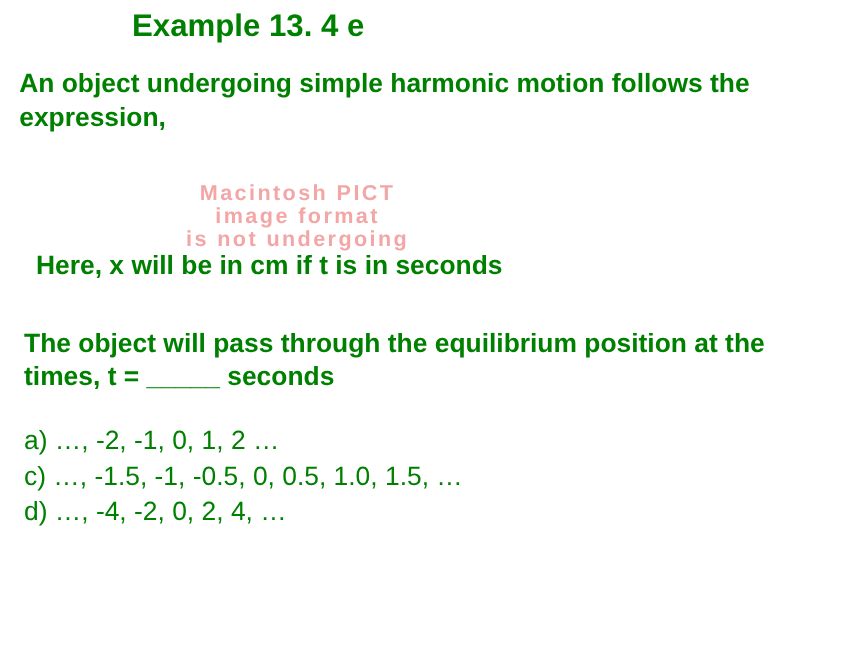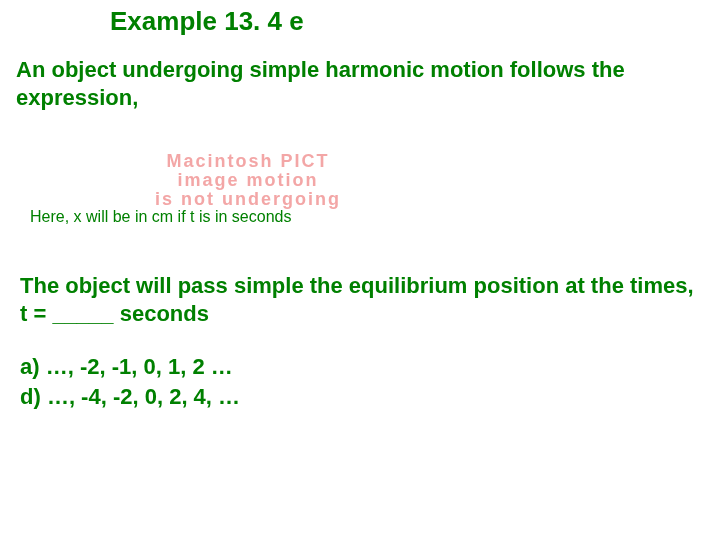--- a/index.html
+++ b/index.html
@@ -46,67 +46,71 @@
     color: #f3a6a6;
     letter-spacing: 2px;
     line-height: 1.05;
     margin-top: 20px;
   }
   .note {
     position: absolute;
     top: 208px;
     left: 30px;
     right: 0;
-    font-size: 16px;
-    font-weight: normal;
+    font-size: 22px;
+    font-weight: bold;
   }
   .question {
     position: absolute;
     top: 272px;
     left: 20px;
     right: 20px;
     font-size: 22px;
     font-weight: bold;
     line-height: 1.25;
   }
   .options {
     position: absolute;
     top: 352px;
     left: 20px;
     font-size: 22px;
-    font-weight: bold;
+    font-weight: normal;
     line-height: 1.35;
   }
   .options div {
     white-space: nowrap;
   }
 </style>
 </head>
 <body>
 
 <div class="slide">
 
   <div class="title">Example 13. 4 e</div>
 
   <div class="intro">An object undergoing simple harmonic motion follows the expression,</div>
 
   <div class="pict">
     <div>Macintosh PICT</div>
-    <div>image motion</div>
+    <div>image format</div>
     <div>is not undergoing</div>
   </div>
 
   <div class="note">Here, x will be in cm if t is in seconds</div>
 
-  <div class="question">The object will pass simple the equilibrium position at the times, t = _____ seconds</div>
+  <div class="question">The object will pass through the equilibrium position at the times, t = _____ seconds</div>
 
   <div class="options">
     <div>
       <span>a)</span>
       <span>…, -2, -1, 0, 1, 2 …</span>
+    </div>
+    <div>
+      <span>c)</span>
+      <span>…, -1.5, -1, -0.5, 0, 0.5, 1.0, 1.5, …</span>
     </div>
     <div>
       <span>d)</span>
       <span>…, -4, -2, 0, 2, 4, …</span>
     </div>
   </div>
 
 </div>
 
 </body></html>

